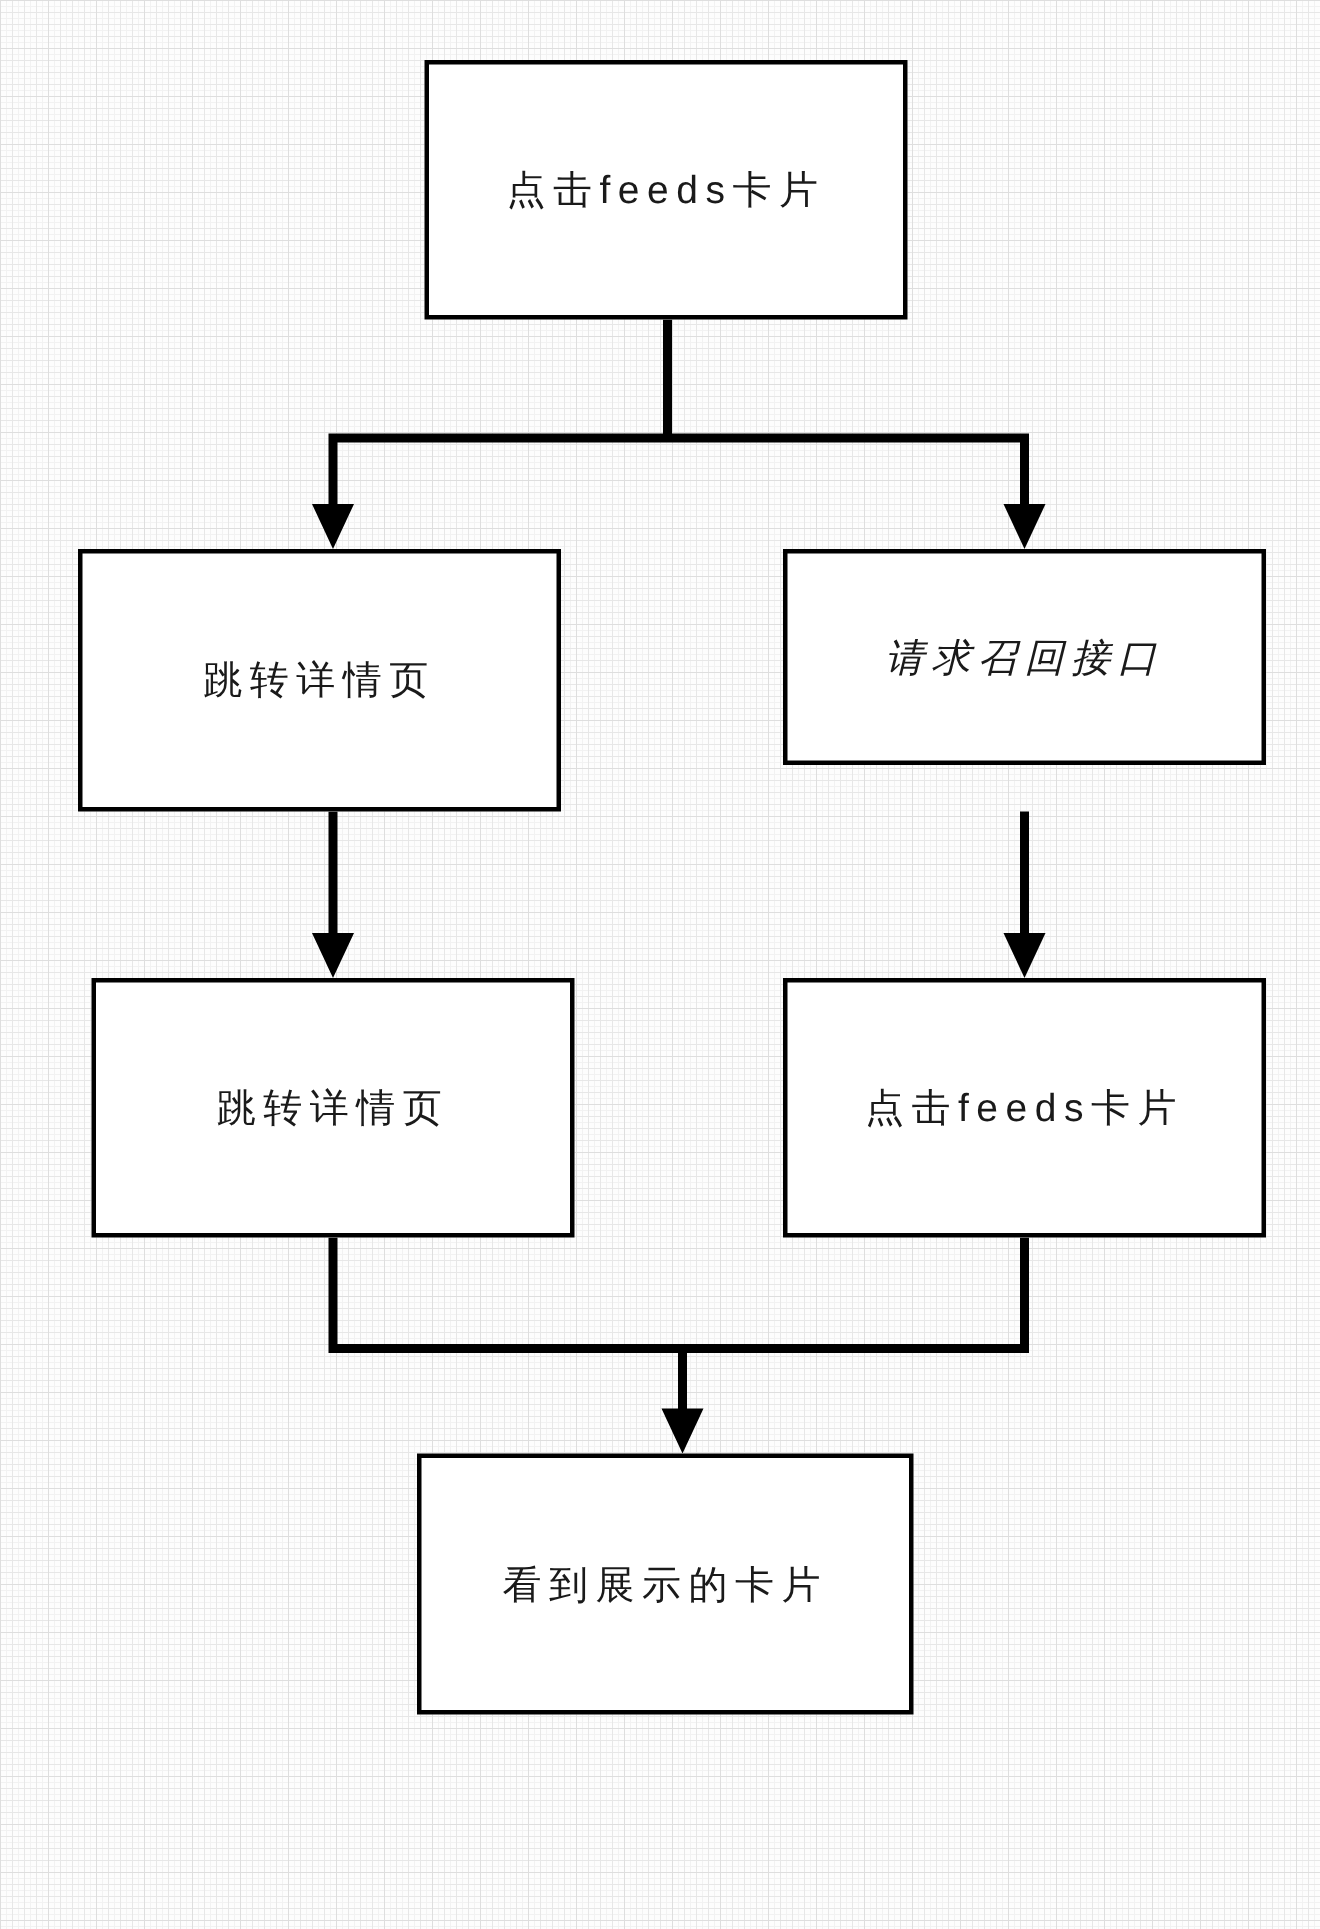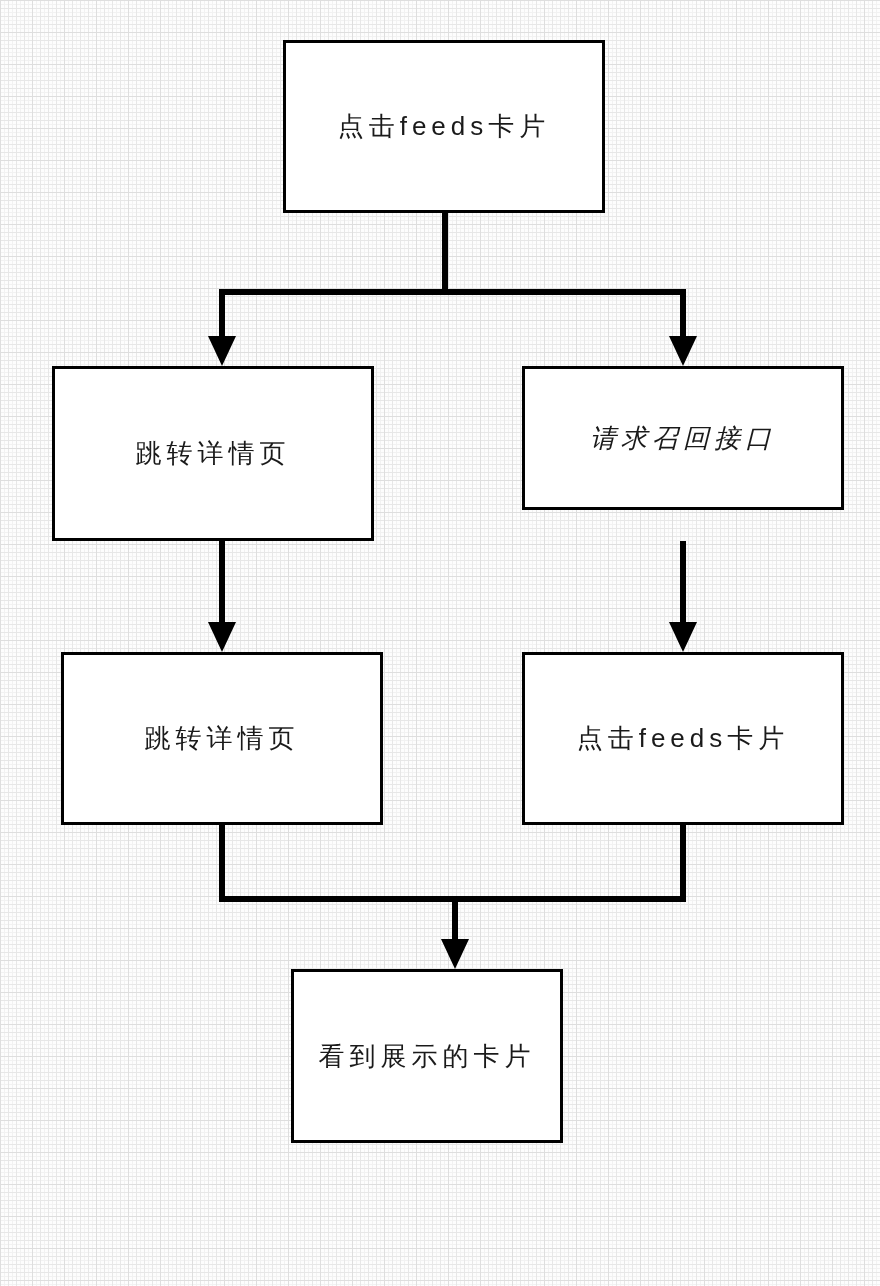--- a/index.html
+++ b/index.html
@@ -49,21 +49,21 @@
     letter-spacing: 5px;
     color: #1a1a1a;
     white-space: nowrap;
   }
   
   #node-start   { left: 283px; top:  40px; width: 322px; height: 173px; }
   #node-left1   { left:  52px; top: 366px; width: 322px; height: 175px; }
   #node-right1  { left: 522px; top: 366px; width: 322px; height: 144px; font-style: italic; }
   #node-left2   { left:  61px; top: 652px; width: 322px; height: 173px; }
   #node-right2  { left: 522px; top: 652px; width: 322px; height: 173px; }
-  #node-end     { left: 291px; top: 969px; width: 272px; height: 174px; font-family: Liberation Mono, monospace; }
+  #node-end     { left: 278px; top: 969px; width: 331px; height: 174px; font-family: Liberation Mono, monospace; }
 
   .edge-stroke {
     fill: none;
     stroke: #000000;
     stroke-width: 6;
     stroke-linecap: butt;
     stroke-linejoin: miter;
   }
   .arrowhead {
     fill: #000000;

